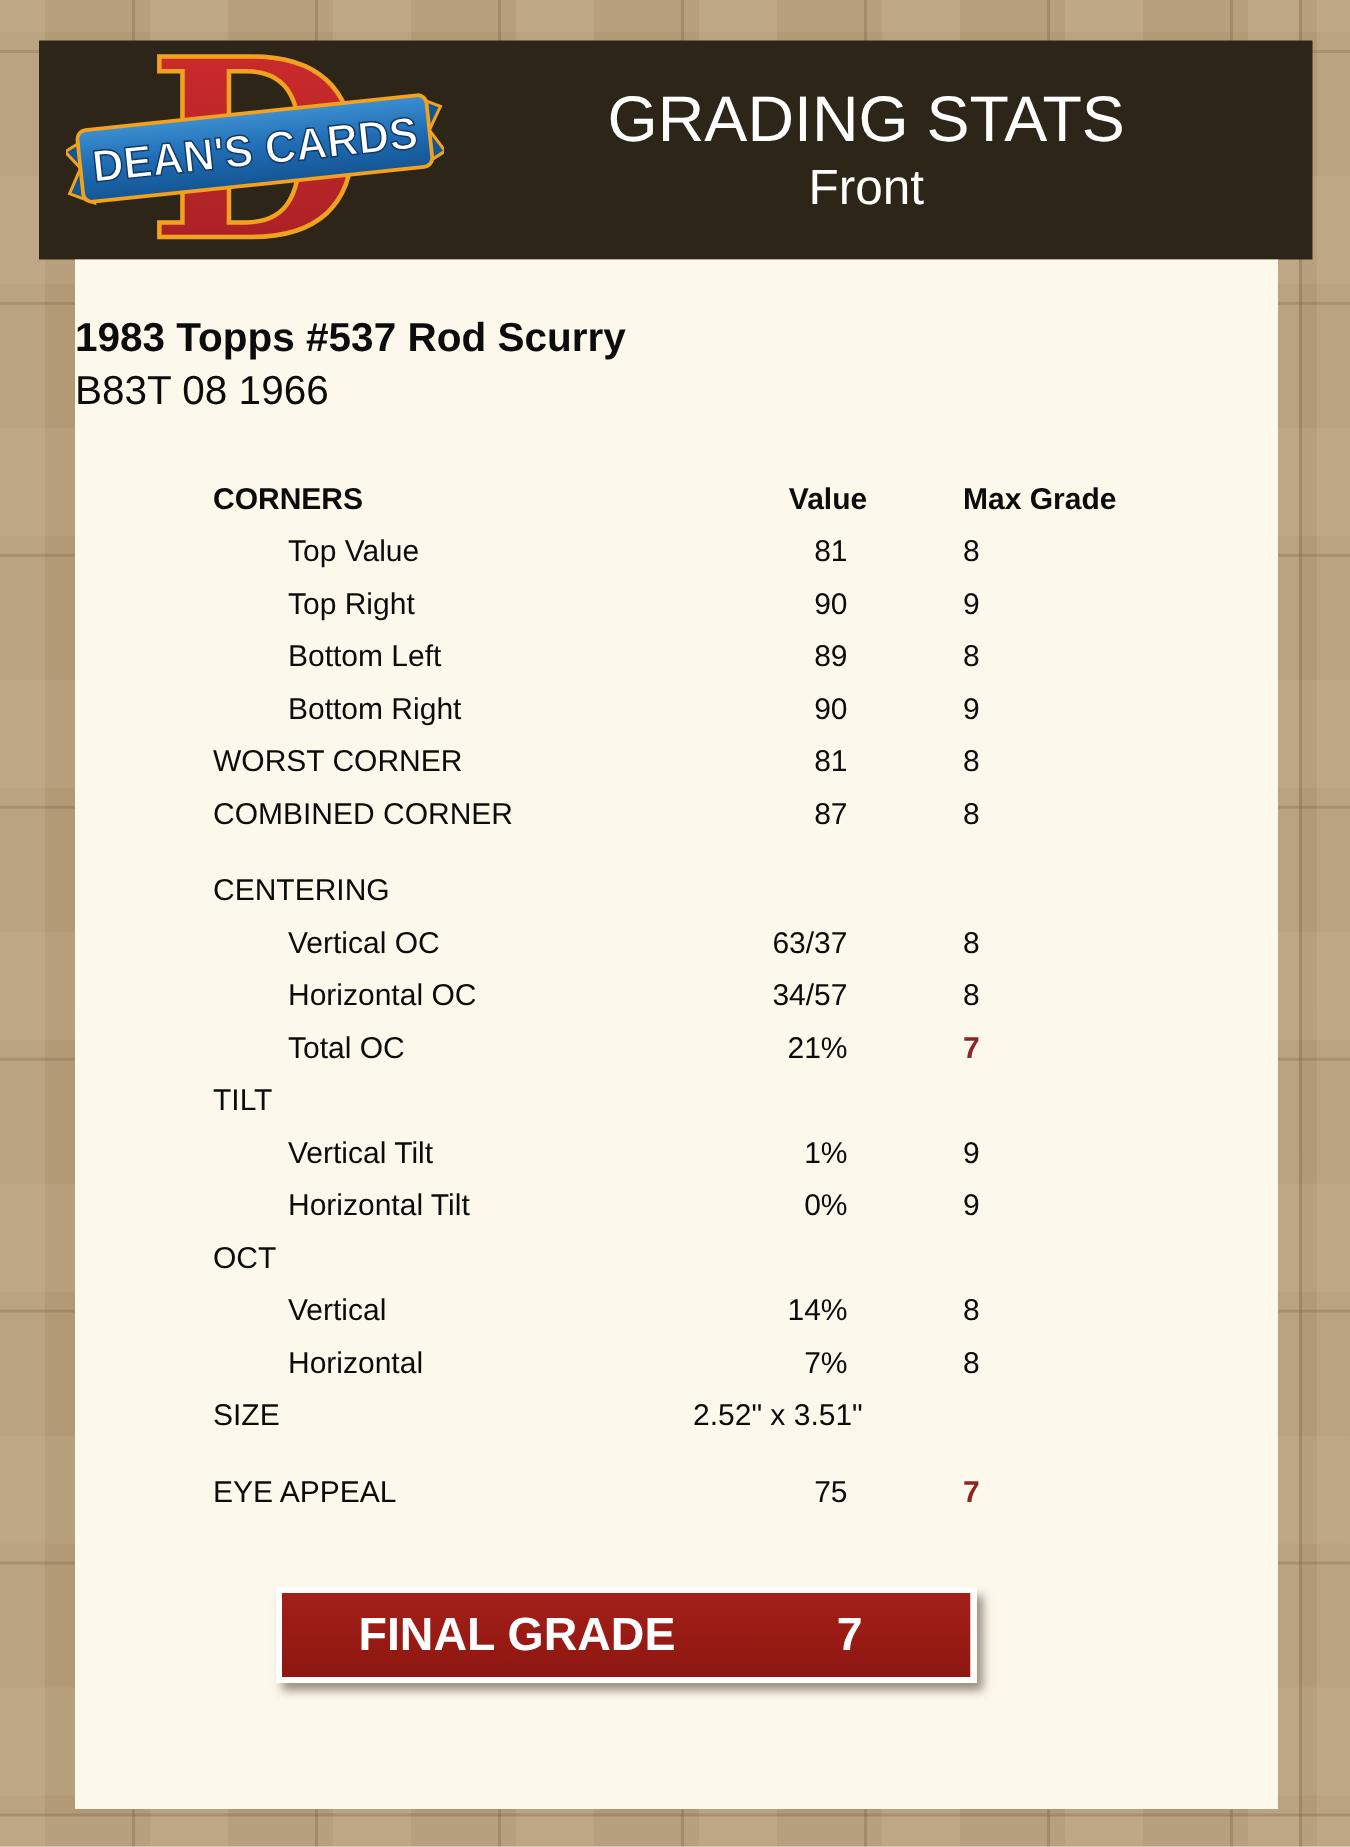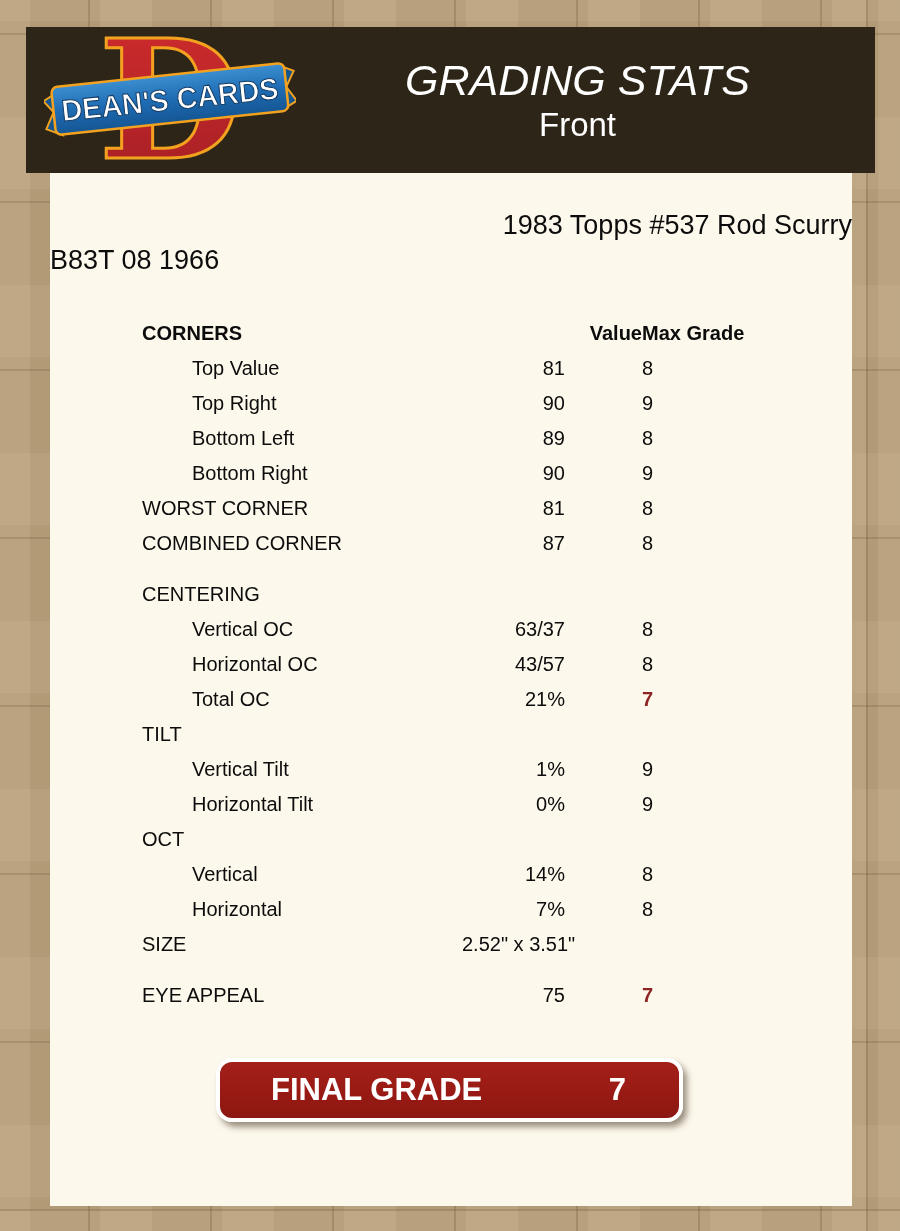--- a/index.html
+++ b/index.html
@@ -19,53 +19,53 @@
   .header{
     position:absolute;left:26px;top:27px;width:849px;height:146px;
     background:#2d2518;
   }
   .logo{position:absolute;left:18px;top:1px;width:252px;height:142px;}
   .header-titles{
     position:absolute;left:274px;top:0;width:555px;height:146px;
     display:flex;flex-direction:column;justify-content:center;align-items:center;
     color:#ffffff;
   }
-  .header-title{font-size:43px;line-height:50px;font-weight:normal;font-style:italic;}
+  .header-title{font-size:43px;line-height:50px;font-weight:normal;}
   .header-sub{font-size:33px;line-height:40px;}
 
   
   .panel{
     position:absolute;left:50px;top:173px;width:802px;height:1033px;
     background:#fdf8ec;color:#0c0c0c;
   }
-  .card-title{margin:36px 0 0 0;text-align:right;font-size:27px;font-weight:normal;line-height:32px;}
+  .card-title{margin:36px 0 0 0;text-align:left;font-size:27px;font-weight:bold;line-height:32px;}
   .card-sub{margin:3px 0 0 0;text-align:left;font-size:27px;line-height:32px;}
 
   
   .stats{margin:40px 0 0 92px;width:650px;font-size:20px;}
   .row{display:grid;grid-template-columns:320px 180px 150px;height:35px;line-height:35px;}
   .c-label{white-space:nowrap;}
   .row.section .c-label{font-weight:normal;}
   .row.item .c-label{padding-left:50px;}
   .c-value{text-align:right;padding-right:77px;white-space:nowrap;}
   .c-max{text-align:left;}
   .row.head .c-label{font-weight:bold;}
-  .row.head .c-value{padding-right:0;font-weight:bold;}
+  .row.head .c-value{text-align:center;padding-right:0;font-weight:bold;}
   .row.head .c-max{font-weight:bold;}
   .spacer{height:16px;}
   .red{color:#8e2424;font-weight:bold;}
 
   
   .final-btn{
-    position:absolute;left:166px;top:885px;width:467px;height:64px;box-sizing:border-box;
+    position:absolute;left:134px;top:885px;width:467px;height:64px;box-sizing:border-box;
     background:linear-gradient(180deg,#a32019 0%,#991a14 55%,#8c1712 100%);
-    border:4px solid #ffffff;border-radius:16px;
+    border:4px solid #ffffff;border-radius:0;
     box-shadow:4px 5px 6px rgba(73,57,38,.55);
     display:flex;align-items:center;justify-content:space-between;
-    padding:0 53px 0 51px;
+    padding:0 72px 0 51px;
     color:#ffffff;font-weight:bold;font-size:31px;cursor:pointer;
   }
 </style>
 </head>
 <body>
 
 <div class="header">
   <svg class="logo" viewBox="0 0 252 142">
     <defs>
       <linearGradient id="bluegrad" x1="0" y1="0" x2="0" y2="1">
@@ -139,21 +139,21 @@
     <div class="c-value"></div>
     <div class="c-max"></div>
   </div>
         <div class="row item">
     <div class="c-label">Vertical OC</div>
     <div class="c-value">63/37</div>
     <div class="c-max">8</div>
   </div>
         <div class="row item">
     <div class="c-label">Horizontal OC</div>
-    <div class="c-value">43/57</div>
+    <div class="c-value">34/57</div>
     <div class="c-max">8</div>
   </div>
         <div class="row item">
     <div class="c-label">Total OC</div>
     <div class="c-value">21%</div>
     <div class="c-max red">7</div>
   </div>
         <div class="row section">
     <div class="c-label">TILT</div>
     <div class="c-value"></div>

